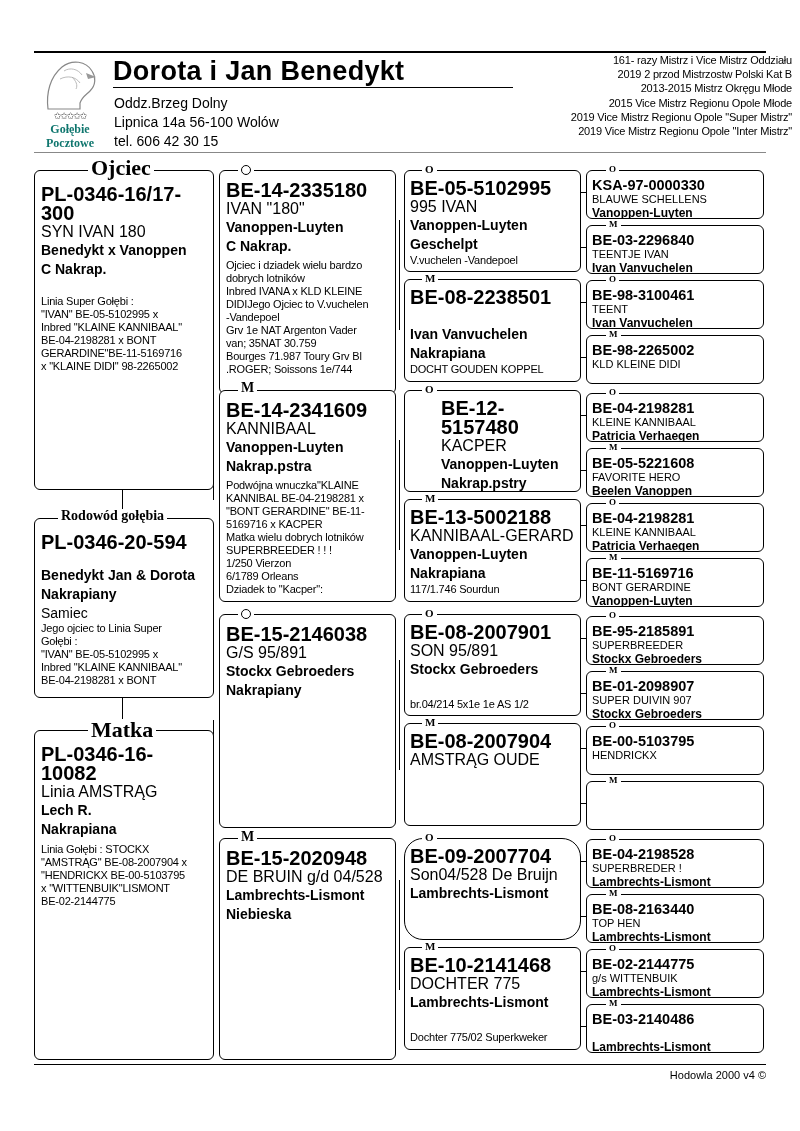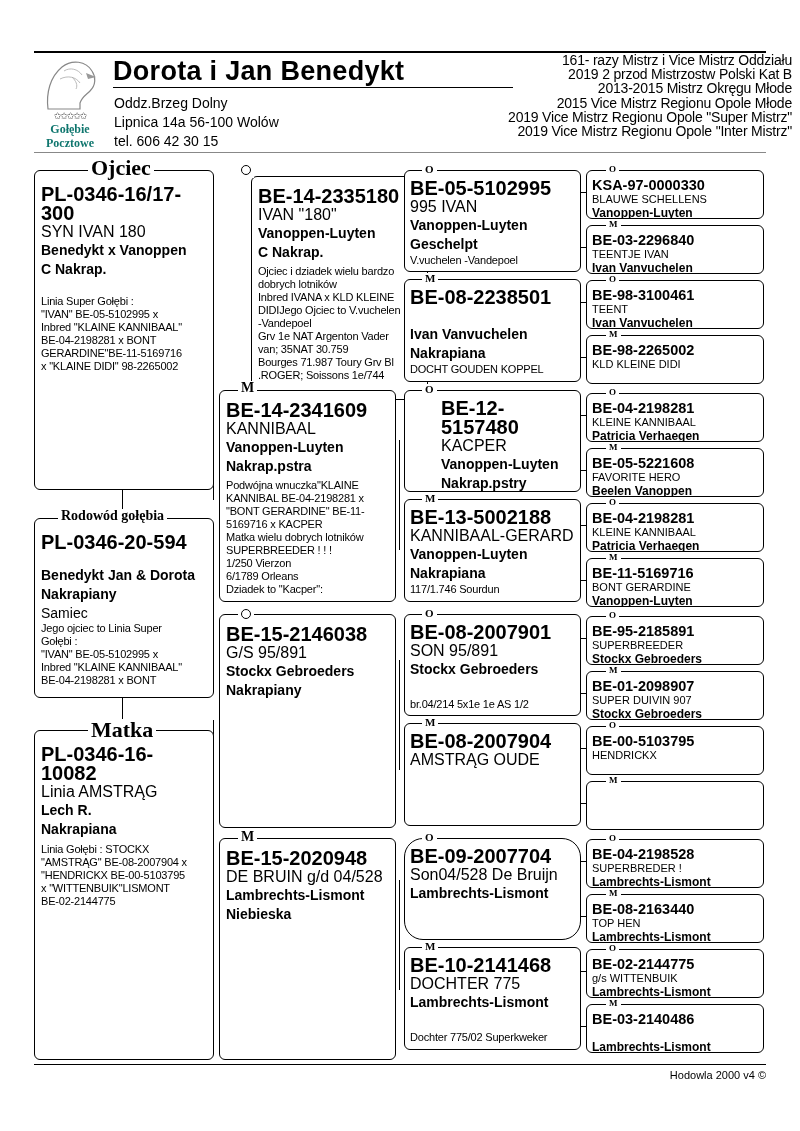--- a/index.html
+++ b/index.html
@@ -5,21 +5,21 @@
   html, body { margin:0; padding:0; background:#ffffff; }
   body { width:800px; height:1131px; position:relative; overflow:hidden; font-family:"Liberation Sans", sans-serif; color:#000; }
   .hr { position:absolute; background:#000; }
   .logo { position:absolute; left:34px; top:57px; width:72px; height:92px; }
   .logo svg { position:absolute; left:8px; top:0; }
   .logo .stars { position:absolute; left:2px; top:54px; width:68px; font-size:9px; letter-spacing:-1px; color:#555; text-align:center; font-family:"DejaVu Sans", sans-serif; }
   .logo .l1, .logo .l2 { position:absolute; left:0; width:72px; text-align:center; font-family:"Liberation Serif", serif; font-weight:bold; font-size:12px; color:#0f766e; }
   .logo .l1 { top:65px; } .logo .l2 { top:79px; }
   .title { position:absolute; left:113px; top:56px; font-size:27px; font-weight:bold; letter-spacing:0.3px; }
   .addr { position:absolute; left:114px; font-size:14px; }
-  .achv { position:absolute; right:8px; top:53px; width:300px; text-align:right; font-size:14px; line-height:14.2px; letter-spacing:-0.2px; }
+  .achv { position:absolute; right:8px; top:53px; width:300px; text-align:right; font-size:11px; line-height:14.2px; letter-spacing:-0.2px; }
   .box { position:absolute; border:1.5px solid #000; border-radius:6px; background:#fff; box-sizing:border-box; overflow:hidden; padding:2px 4px 0 5px; }
   .box.g1 { padding:14px 5px 0 6px; }
   .box.g2 { padding:10px 5px 0 6px; }
   .box.g3 { padding:8px 4px 0 5px; }
   .box.g4 { padding:6px 3px 0 5px; }
   .tag { position:absolute; background:#fff; font-family:"Liberation Serif", serif; font-weight:bold; padding:0 3px; line-height:1; }
   .ring { width:8px; height:8px; border:1.8px solid #000; border-radius:50%; display:inline-block; }
   .big { font-size:20px; font-weight:bold; line-height:19px; }
   .nm { font-size:16px; line-height:18px; }
   .b14 { font-size:14px; font-weight:bold; line-height:19px; }
@@ -111,21 +111,21 @@
   <div class="sm" style="margin-top:4px;">
     <div>Linia Gołębi : STOCKX</div>
     <div>"AMSTRĄG" BE-08-2007904 x</div>
     <div>"HENDRICKX BE-00-5103795</div>
     <div>x "WITTENBUIK"LISMONT</div>
     <div> BE-02-2144775</div>
   </div>
 </div>
 <div class="tag" style="left:88px;top:719px;font-size:22px;">Matka</div>
 
-<div class="box g2" style="left:219px;top:176px;width:177px;height:224px;margin-left:32px;">
+<div class="box g2" style="left:219px;top:170px;width:177px;height:224px;">
   <div class="big">BE-14-2335180</div>
   <div class="nm">IVAN "180"</div>
   <div class="b14">Vanoppen-Luyten</div>
   <div class="b14">C Nakrap.</div>
   <div class="sm" style="margin-top:3px;">
     <div>Ojciec i dziadek wielu bardzo</div>
     <div>dobrych lotników</div>
     <div> Inbred IVANA x KLD KLEINE</div>
     <div>DIDIJego Ojciec to  V.vuchelen</div>
     <div>-Vandepoel</div>

